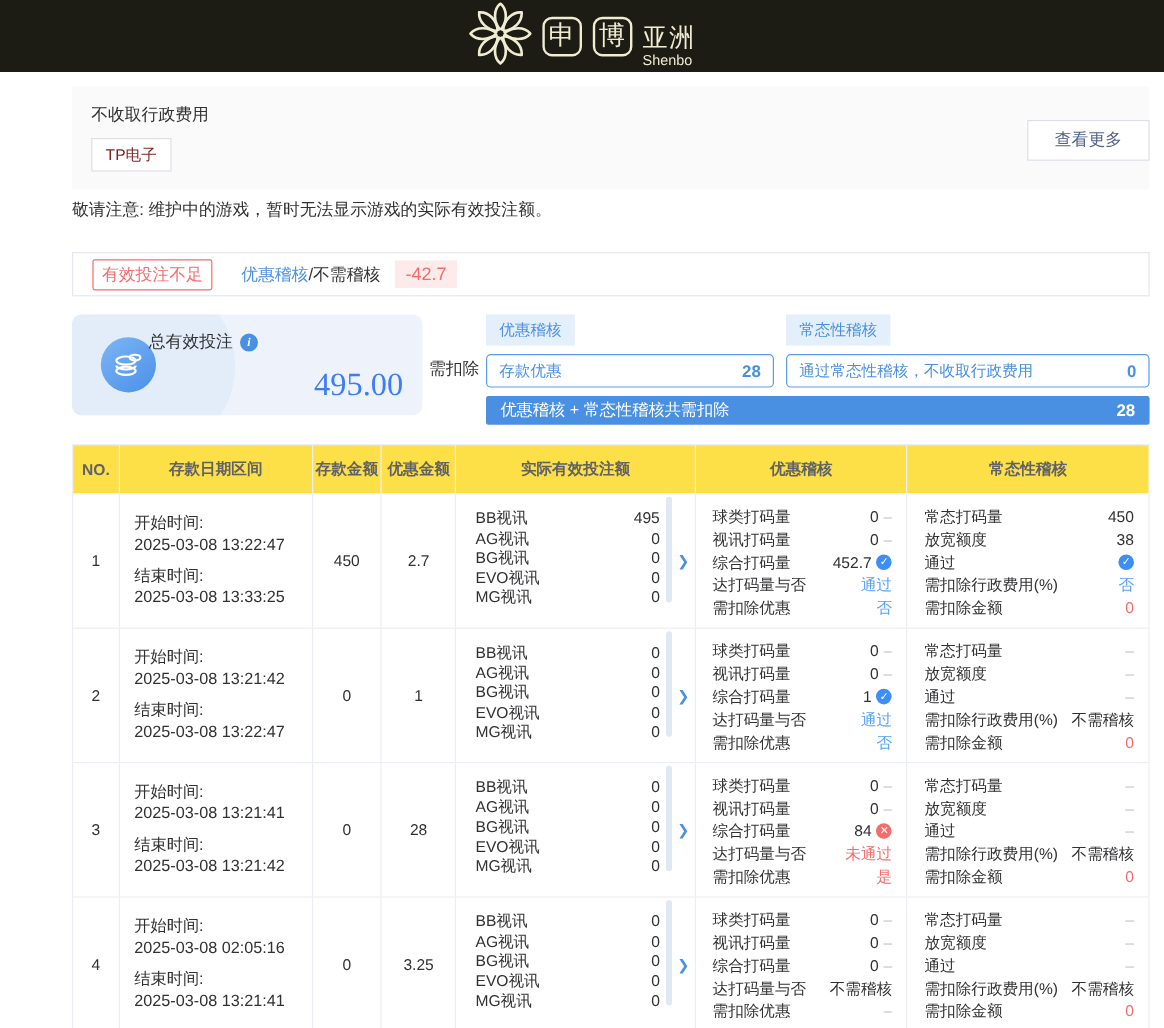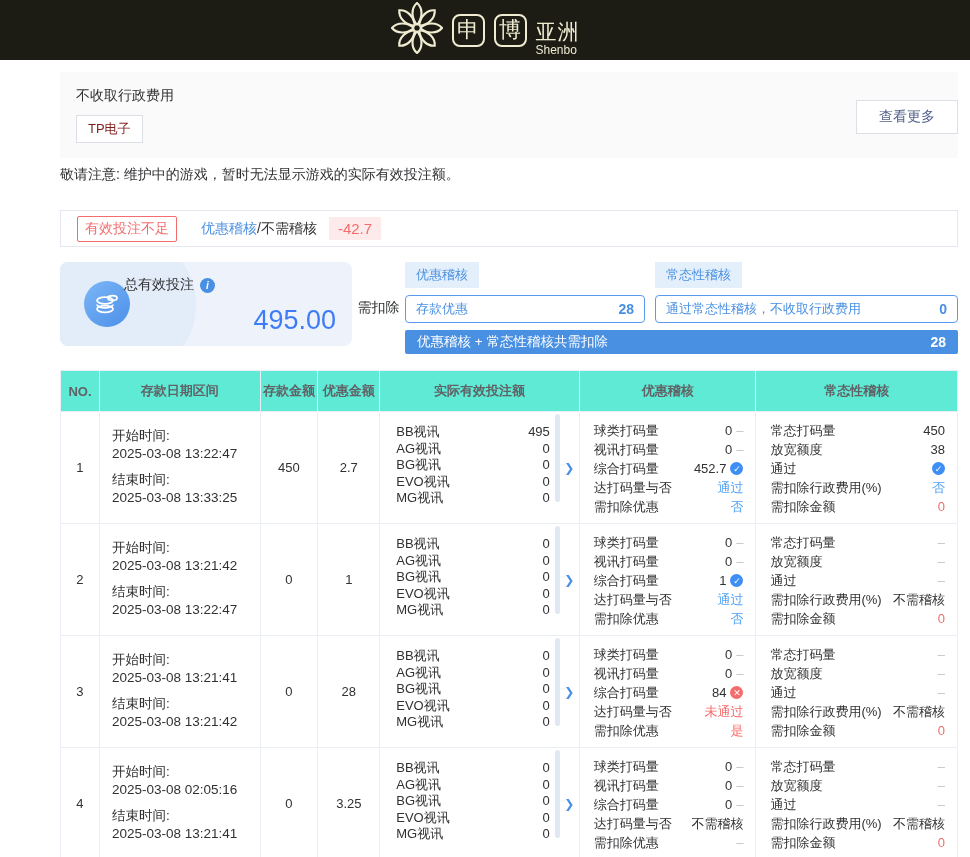--- a/index.html
+++ b/index.html
@@ -22,21 +22,21 @@
   .more-btn{position:absolute;right:0;top:28px;padding:7px 22px;background:#fff;border:1px solid #dcdfe6;
             font-size:14px;color:#51618b;cursor:pointer;}
   .notice{margin-top:8px;font-size:14px;color:#303133;}
   .alert-box{margin-top:26px;height:37px;border:1px solid #e4e7ed;display:flex;align-items:center;padding:0 16px;}
   .alert-badge{border:1px solid #f56c6c;color:#f56c6c;font-size:14px;padding:3px 7px;border-radius:2px;}
   .alert-link{color:#4a90e2;font-size:14px;margin-left:24px;}
   .alert-suffix{font-size:14px;color:#303133;}
   .alert-value{margin-left:12px;background:#fdeaea;color:#f56c6c;font-size:15px;padding:3px 9px;}
   
   .summary{margin-top:15px;display:flex;height:92px;}
-  .total-card{position:relative;width:292px;height:84px;background:#eef3fb;border-radius:8px;overflow:hidden;flex:none;}
+  .total-card{position:relative;width:292px;height:84px;background:#eef3fb;border-radius:8px;overflow:hidden;flex:none;font-family:Liberation Serif, serif;}
   .card-circle{position:absolute;left:-14px;top:-32px;width:150px;height:150px;border-radius:50%;background:#e3ecf9;}
   .coin-circle{position:absolute;left:24px;top:19px;width:46px;height:46px;border-radius:50%;
                background:linear-gradient(140deg,#7cb6f6,#4b8fe8);display:flex;align-items:center;justify-content:center;}
   .total-label-row{position:absolute;left:64px;top:14px;display:flex;align-items:center;gap:6px;font-size:14px;}
   .info-icon{width:15px;height:15px;border-radius:50%;background:#4a90e2;color:#fff;font-size:10px;
              display:flex;align-items:center;justify-content:center;font-style:italic;font-weight:bold;cursor:pointer;}
   .total-value{position:absolute;right:16px;bottom:10px;font-size:27px;color:#3e7cf7;}
   .deduct-label{width:53px;display:flex;align-items:center;justify-content:center;font-size:14px;flex:none;}
   .audit-right{flex:1;display:flex;flex-direction:column;}
   .audit-cols{display:flex;gap:10px;}
@@ -44,21 +44,21 @@
   .audit-col2{flex:1;display:flex;flex-direction:column;}
   .audit-tab{align-self:flex-start;background:#e4effc;color:#4a90e2;font-size:13px;padding:4px 11px;cursor:pointer;}
   .audit-input{margin-top:7px;height:28px;border:1px solid #5b9bef;border-radius:4px;display:flex;
                align-items:center;justify-content:space-between;padding:0 10px;font-size:13px;color:#4a90e2;}
   .audit-input b{font-size:14px;}
   .audit-total-bar{margin-top:7px;height:27px;background:#4a90e2;border-radius:2px;color:#fff;display:flex;
                    align-items:center;justify-content:space-between;padding:0 12px;font-size:13.5px;}
   .audit-total-bar b{font-size:14px;}
   
   .audit-table{margin-top:16px;border:1px solid #ebeef5;font-size:13px;}
-  .t-hrow{display:flex;height:40px;background:#5eead4;}
+  .t-hrow{display:flex;height:40px;background:#fde047;}
   .t-hcell{display:flex;align-items:center;justify-content:center;font-size:13px;font-weight:bold;color:#606266;
            border-right:1px solid #ebeef5;}
   .t-hcell:last-child{border-right:none;}
   .w-no{width:39px;}.w-date{width:161px;}.w-dep{width:58px;}.w-bon{width:62px;}
   .w-games{width:200px;}.w-promo{width:177px;}.w-normal{width:201px;}
   .t-row{display:flex;height:112px;border-top:1px solid #ebeef5;}
   .t-cell{border-right:1px solid #ebeef5;}
   .c-no{width:39px;display:flex;align-items:center;justify-content:center;}
   .c-date{width:161px;padding:15px 0 0 12px;font-size:13.5px;line-height:18px;}
   .d-gap{height:8px;}

